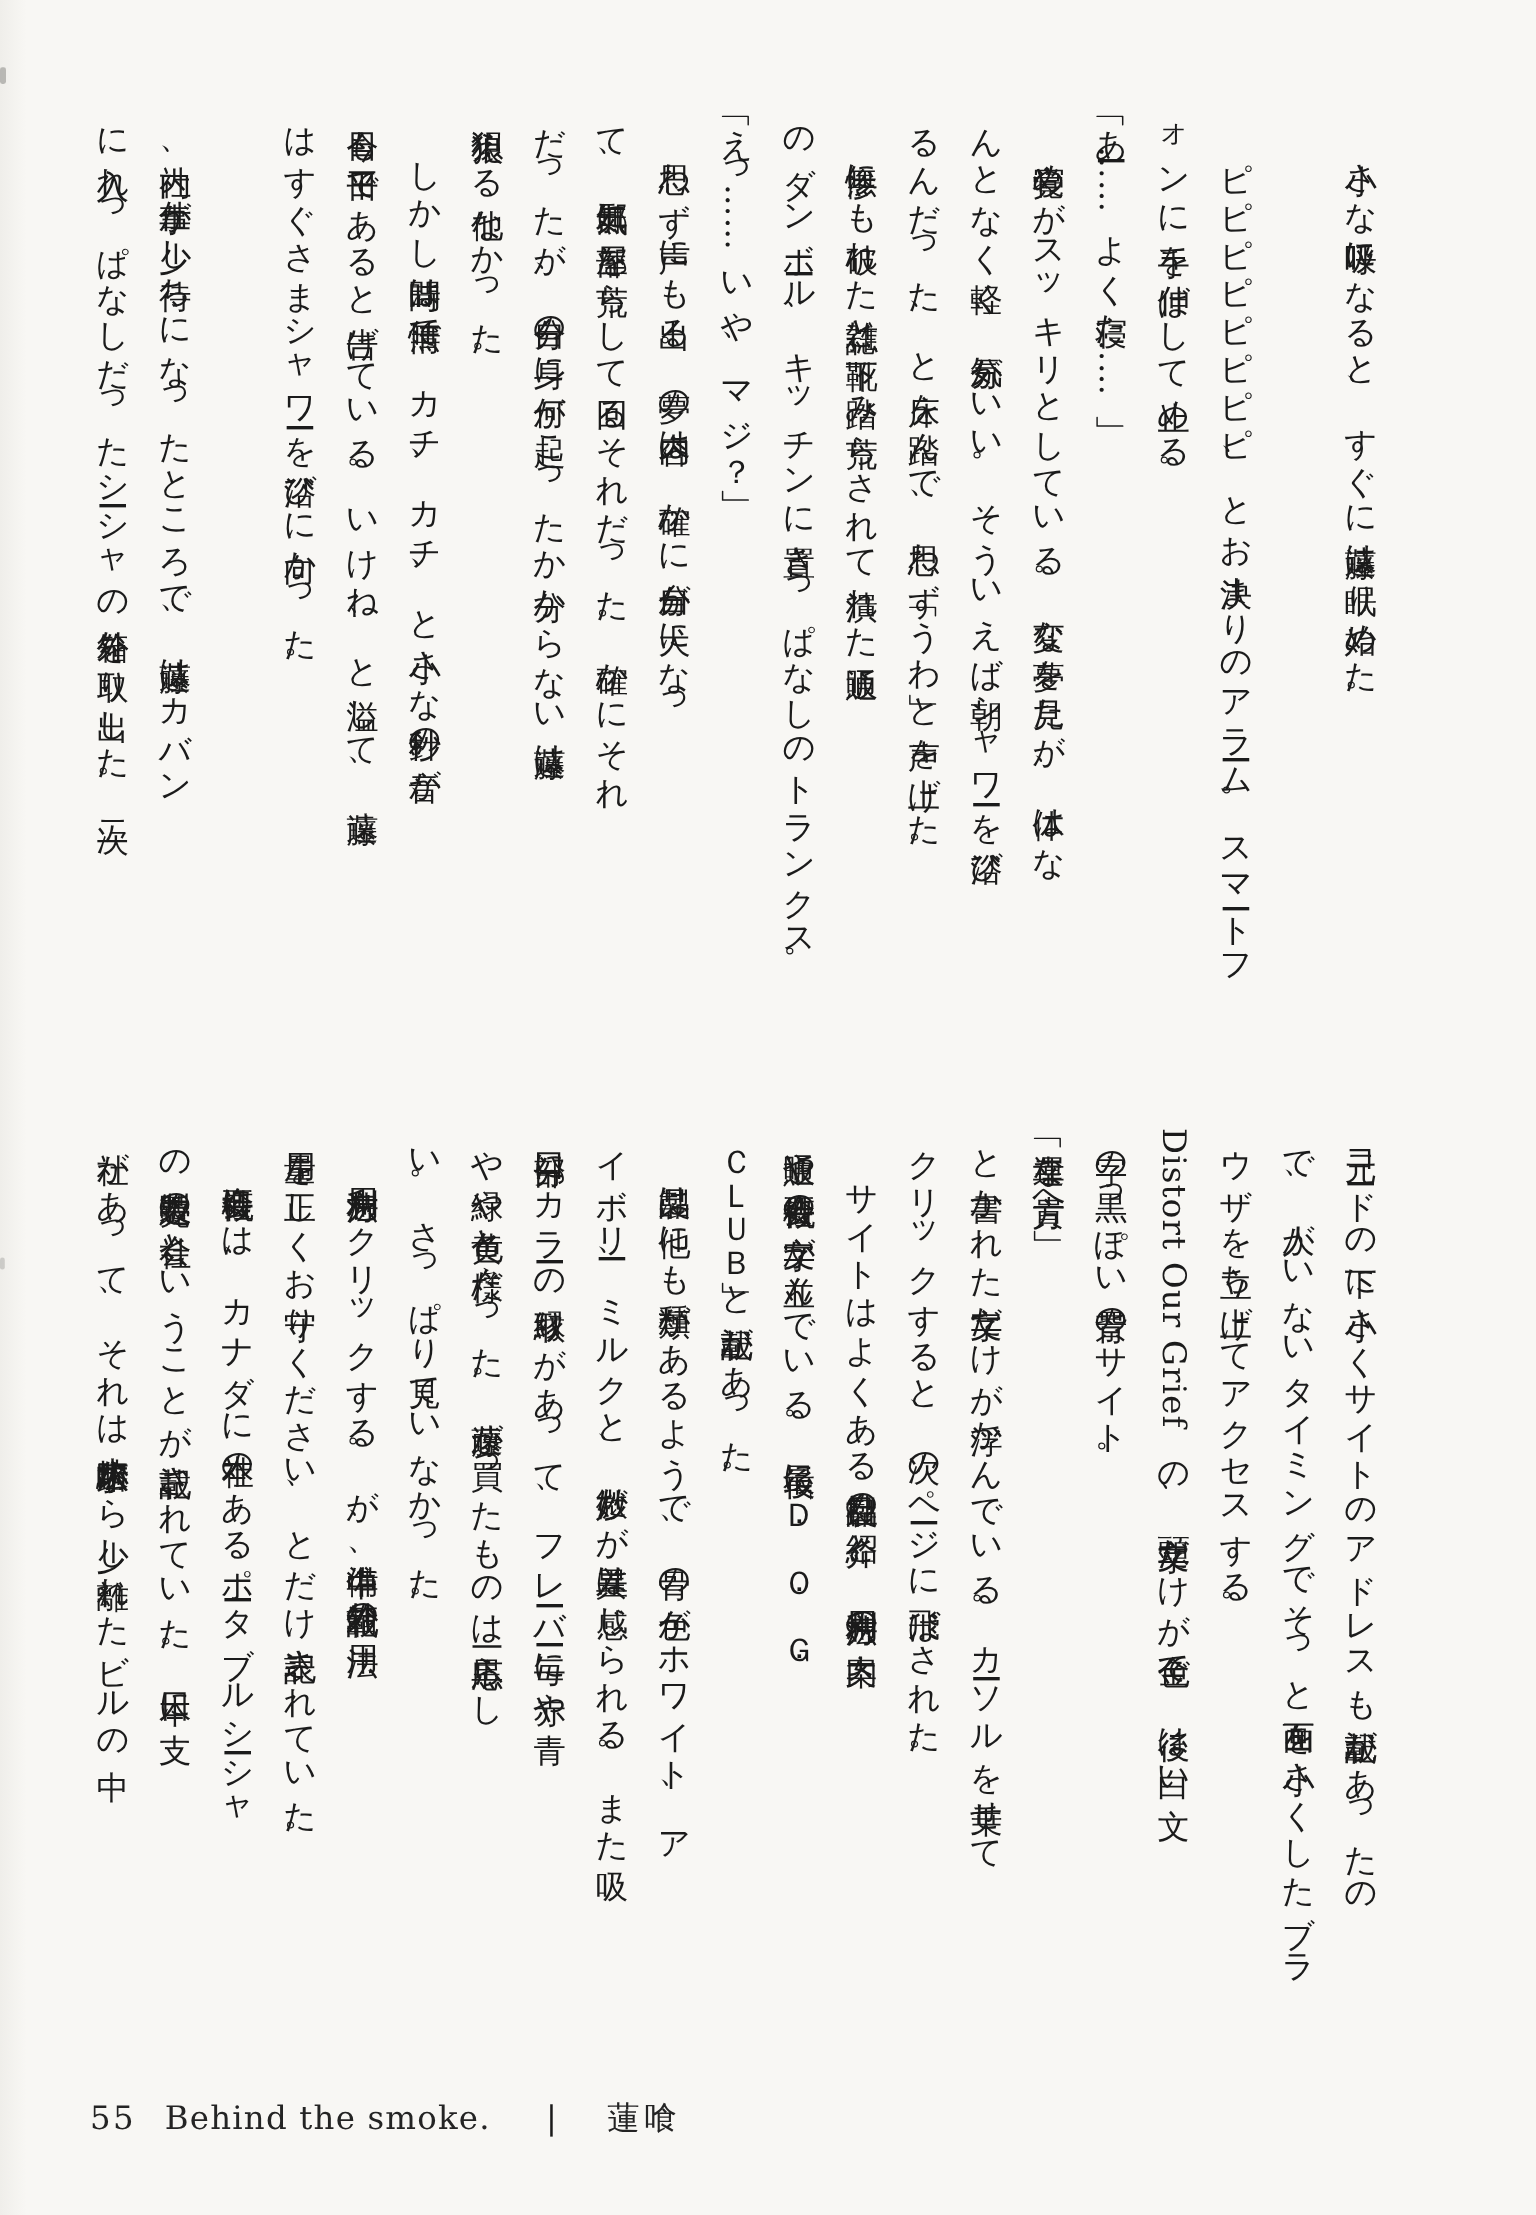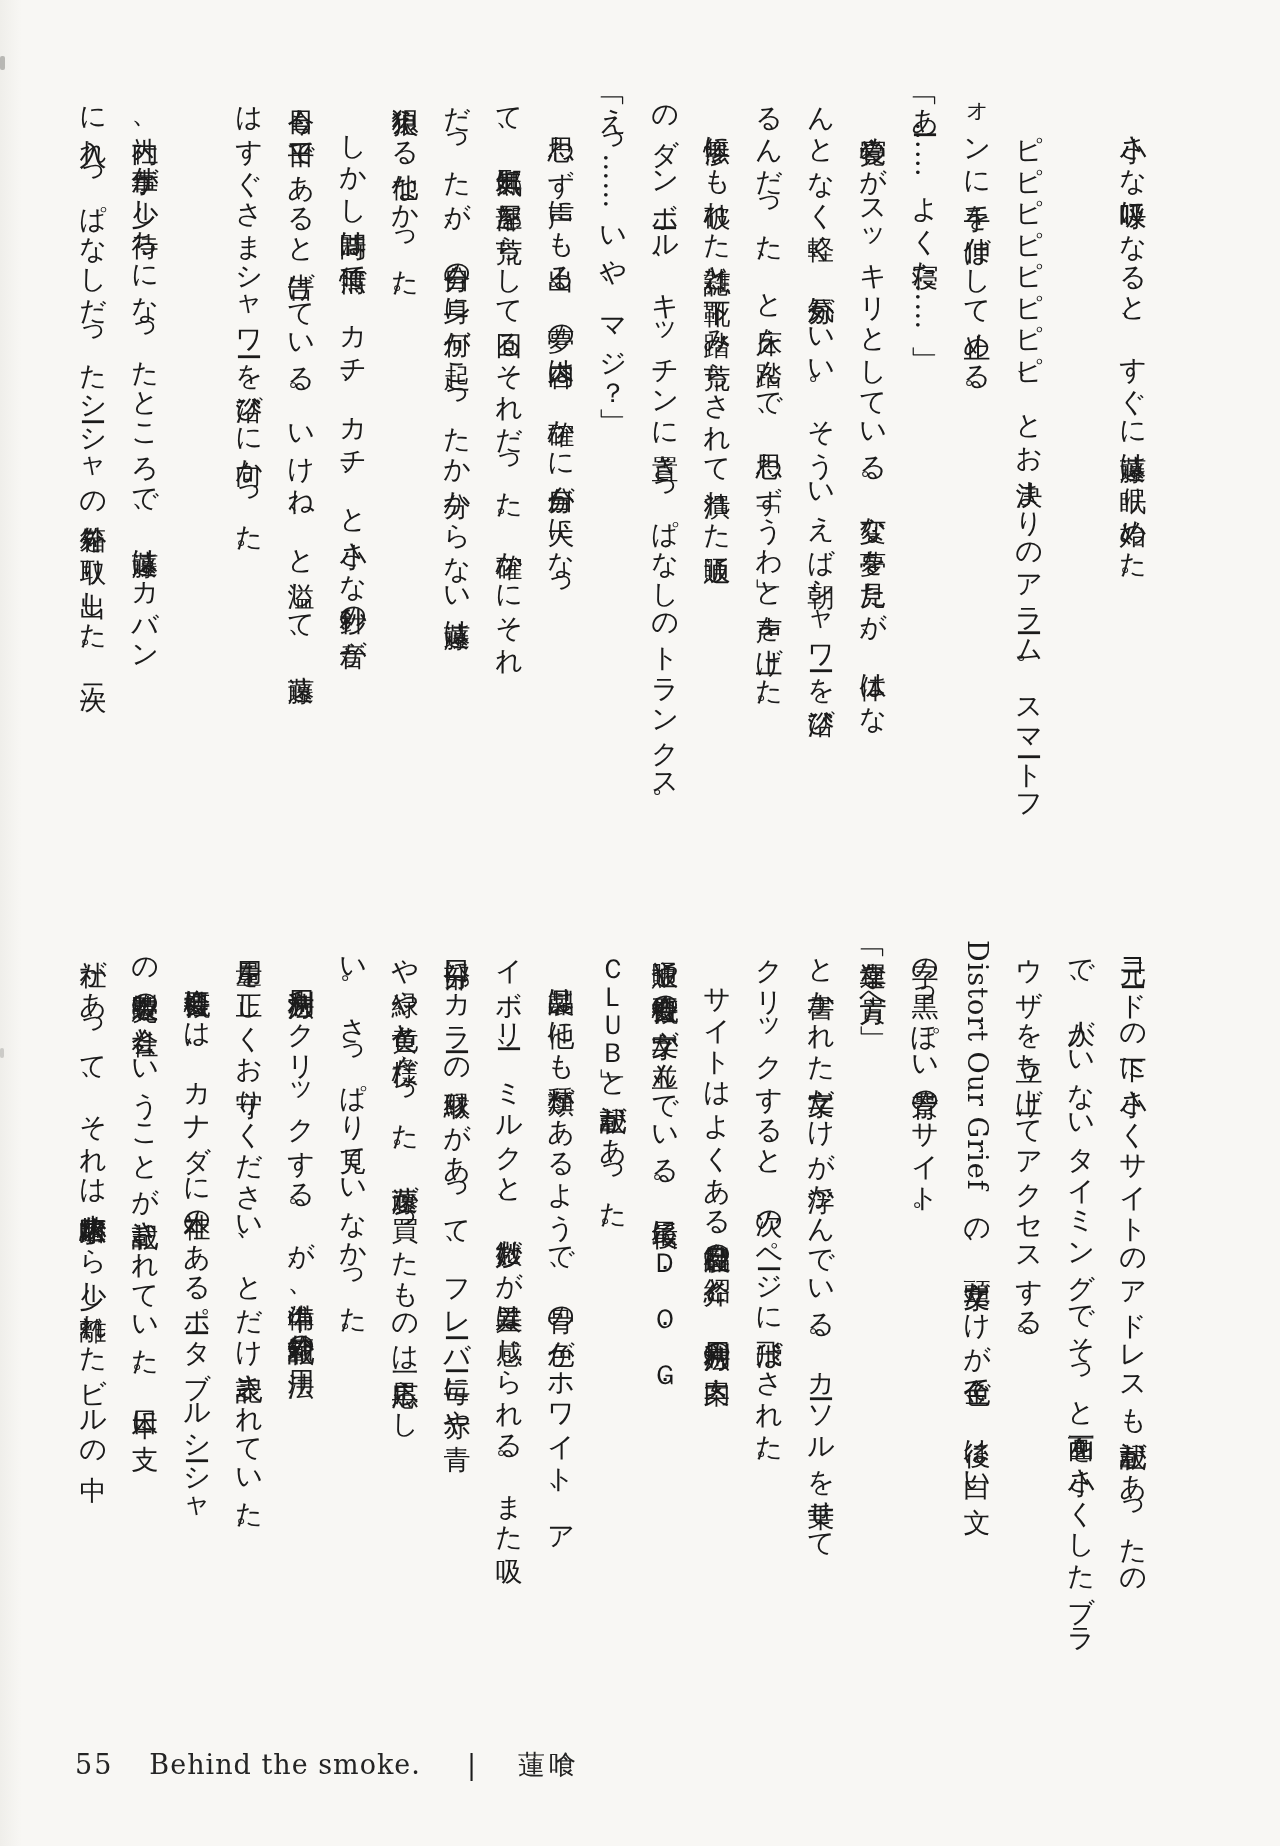--- a/index.html
+++ b/index.html
@@ -38,21 +38,21 @@
   
   .footer {
     position: absolute;
     left: 75px; top: 1747px;
     display: flex;
     align-items: baseline;
     font-size: 27px;
     color: #242424;
   }
   .footer .pgnum { margin-right: 24px; letter-spacing: 2px; }
-  .footer .ttl-en { margin-right: 46px; letter-spacing: 1px; margin-left: 12px; }
+  .footer .ttl-en { margin-right: 46px; letter-spacing: 1px; }
   .footer .divider { margin-right: 42px; font-weight: 400; color: #1b1b1b; }
   .footer .ttl-jp { letter-spacing: 4px; }
   
   .scan-mark { position: absolute; background: #8a8a86; border-radius: 2px; opacity: .55; }
   .m1 { left: 0; top: 56px;  width: 5px; height: 14px; }
   .m2 { left: 0; top: 1048px; width: 4px; height: 10px; opacity: .35; }
 </style>
 </head>
 <body>
 

